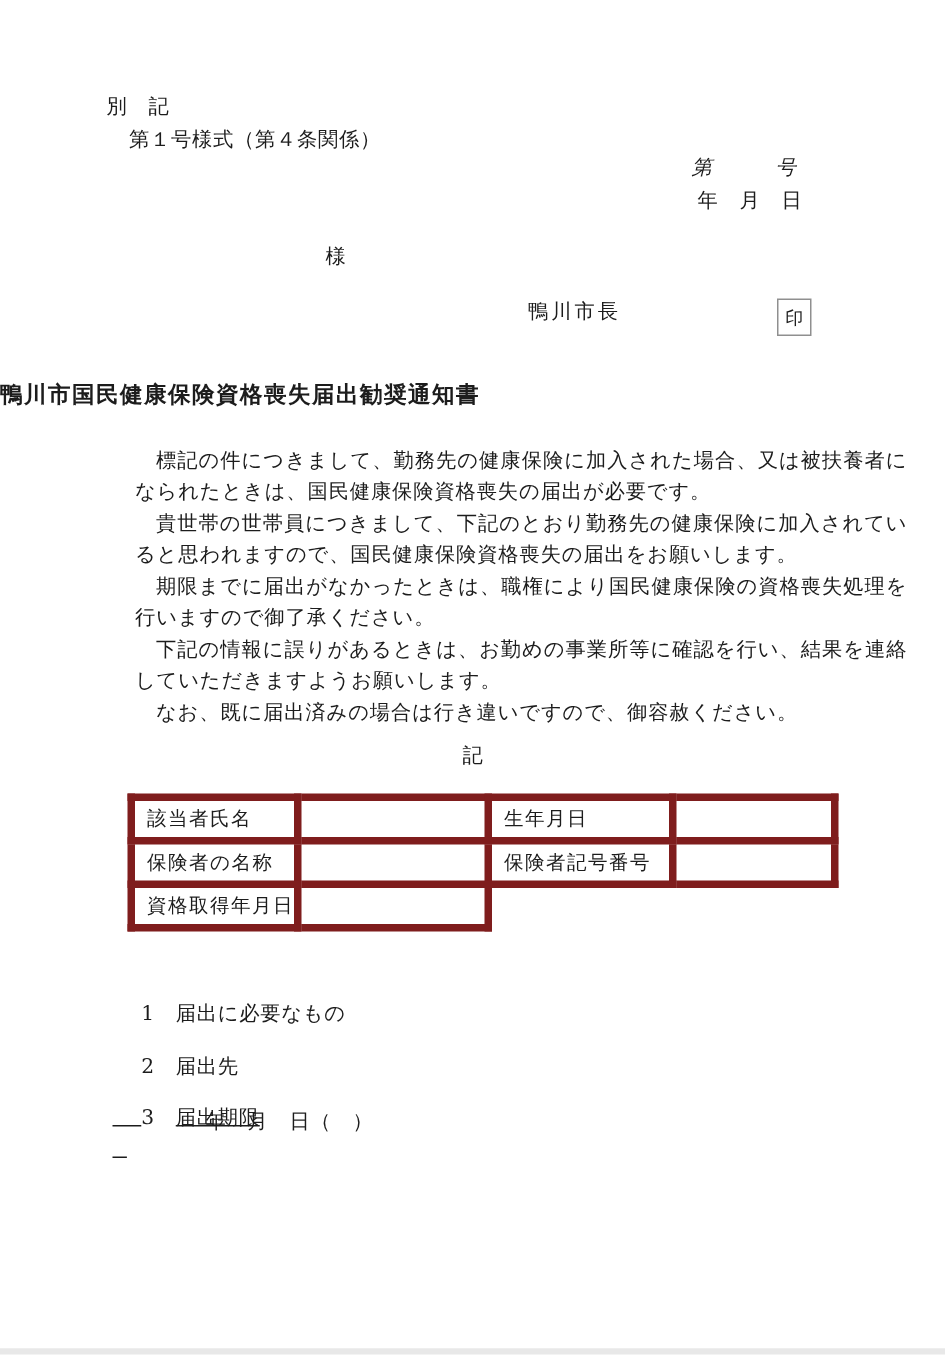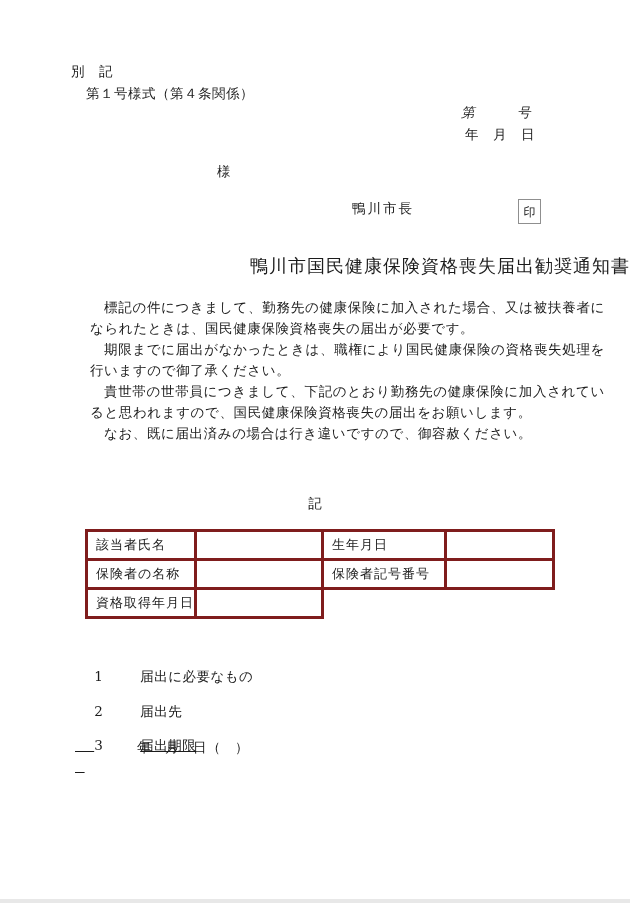--- a/index.html
+++ b/index.html
@@ -31,23 +31,24 @@
   .seal-box {
     left: 518px; top: 199px;
     width: 23px; height: 25px;
     border: 1px solid #8f8f8f;
     display: flex; align-items: center; justify-content: center;
     font-size: 12px; line-height: 12px;
   }
   
   .doc-title {
     left: 0; top: 254px; width: 100%;
-    text-align: right;
-    font-size: 18px;
+    text-align: left;
+    font-size: 15px;
     letter-spacing: 1px;
+    font-weight: bold;
   }
   
   .body-block {
     left: 58px; top: 297px; width: 515px; margin-left: 32px;
   }
   .body-block p {
     font-size: 13.5px;
     line-height: 21px;
     letter-spacing: 0.6px;
     text-align: justify;
@@ -59,40 +60,40 @@
     font-size: 13.5px;
   }
   
   .record-table {
     position: absolute;
     left: 85px; top: 529px;
     border-collapse: collapse;
     table-layout: fixed;
   }
   .record-table td {
-    border: 3px solid #7f1d1d;
+    border: 5px solid #7f1d1d;
     height: 29px;
     font-size: 13px;
     letter-spacing: 1px;
     padding: 0 0 0 8px;
     vertical-align: middle;
     white-space: pre;
   }
   .record-table td.ghost { border: none; background: transparent; }
   .c1 { width: 105px; }
   .c2 { width: 127px; }
   .c3 { width: 123px; }
   .c4 { width: 108px; }
   
   .item { left: 75px; }
   .item-1 { top: 645px; }
   .item-2 { top: 680px; }
   .item-3 { top: 714px; text-decoration: underline; }
   .item .num { display: inline-block; width: 12px; }
-  .item .lbl { margin-left: 34px; }
+  .item .lbl { margin-left: 11px; }
   .deadline { left: 137px; top: 737px; font-family: Liberation Serif, serif; }
 </style>
 </head>
 <body>
 
 <div class="page">
 
   <div class="abs txt annex">別　記</div>
   <div class="abs txt form-label">第１号様式（第４条関係）</div>
   <div class="abs txt doc-number">第　　　号</div>
@@ -100,22 +101,23 @@
   <div class="abs txt addressee">様</div>
   <div class="abs txt sender">鴨川市長</div>
   <div class="abs seal-box">
     <span>印</span>
   </div>
 
   <div class="abs doc-title">鴨川市国民健康保険資格喪失届出勧奨通知書</div>
 
   <div class="abs body-block">
     <p>標記の件につきまして、勤務先の健康保険に加入された場合、又は被扶養者になられたときは、国民健康保険資格喪失の届出が必要です。</p>
+    <p>貴世帯の世帯員につきまして、下記のとおり勤務先の健康保険に加入されていると思われますので、国民健康保険資格喪失の届出をお願いします。</p>
     <p>期限までに届出がなかったときは、職権により国民健康保険の資格喪失処理を行いますので御了承ください。</p>
-    <p>貴世帯の世帯員につきまして、下記のとおり勤務先の健康保険に加入されていると思われますので、国民健康保険資格喪失の届出をお願いします。</p>
+    <p>下記の情報に誤りがあるときは、お勤めの事業所等に確認を行い、結果を連絡していただきますようお願いします。</p>
     <p>なお、既に届出済みの場合は行き違いですので、御容赦ください。</p>
   </div>
 
   <div class="abs record-marker">記</div>
 
   <table class="record-table">
     <tbody>
         <tr>
       <td class="c1">該当者氏名</td>
       <td class="c2"></td>

